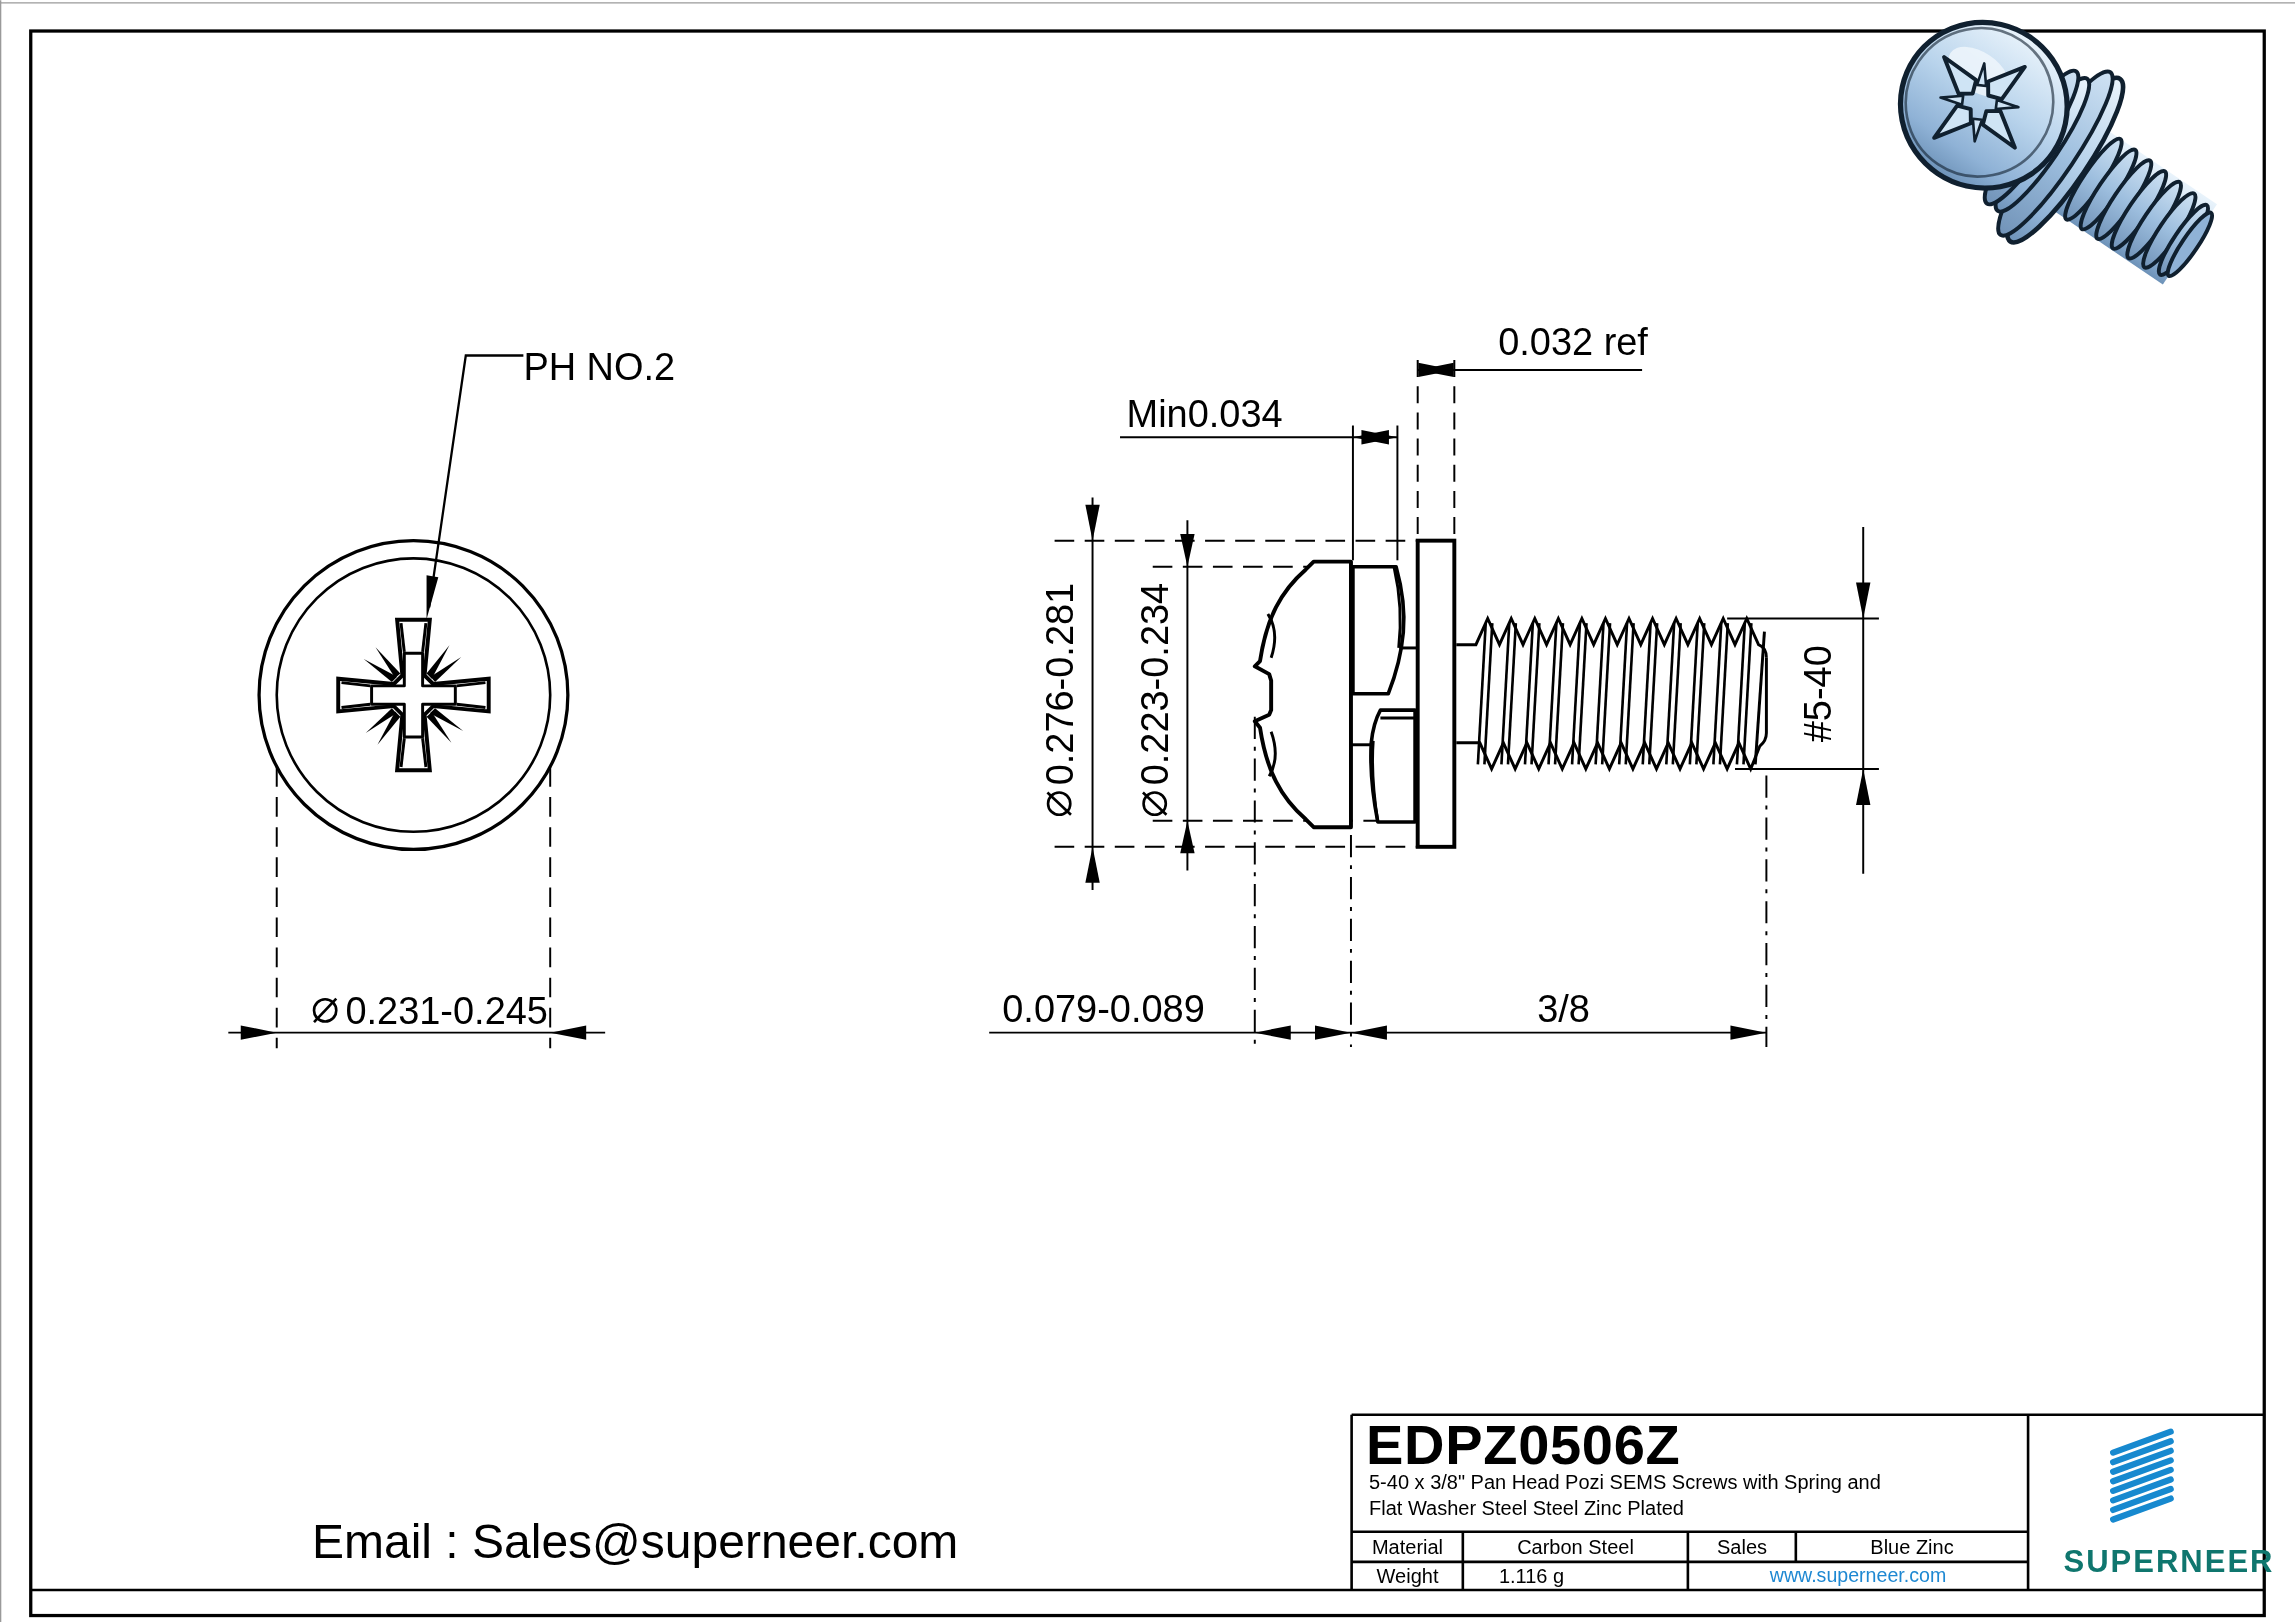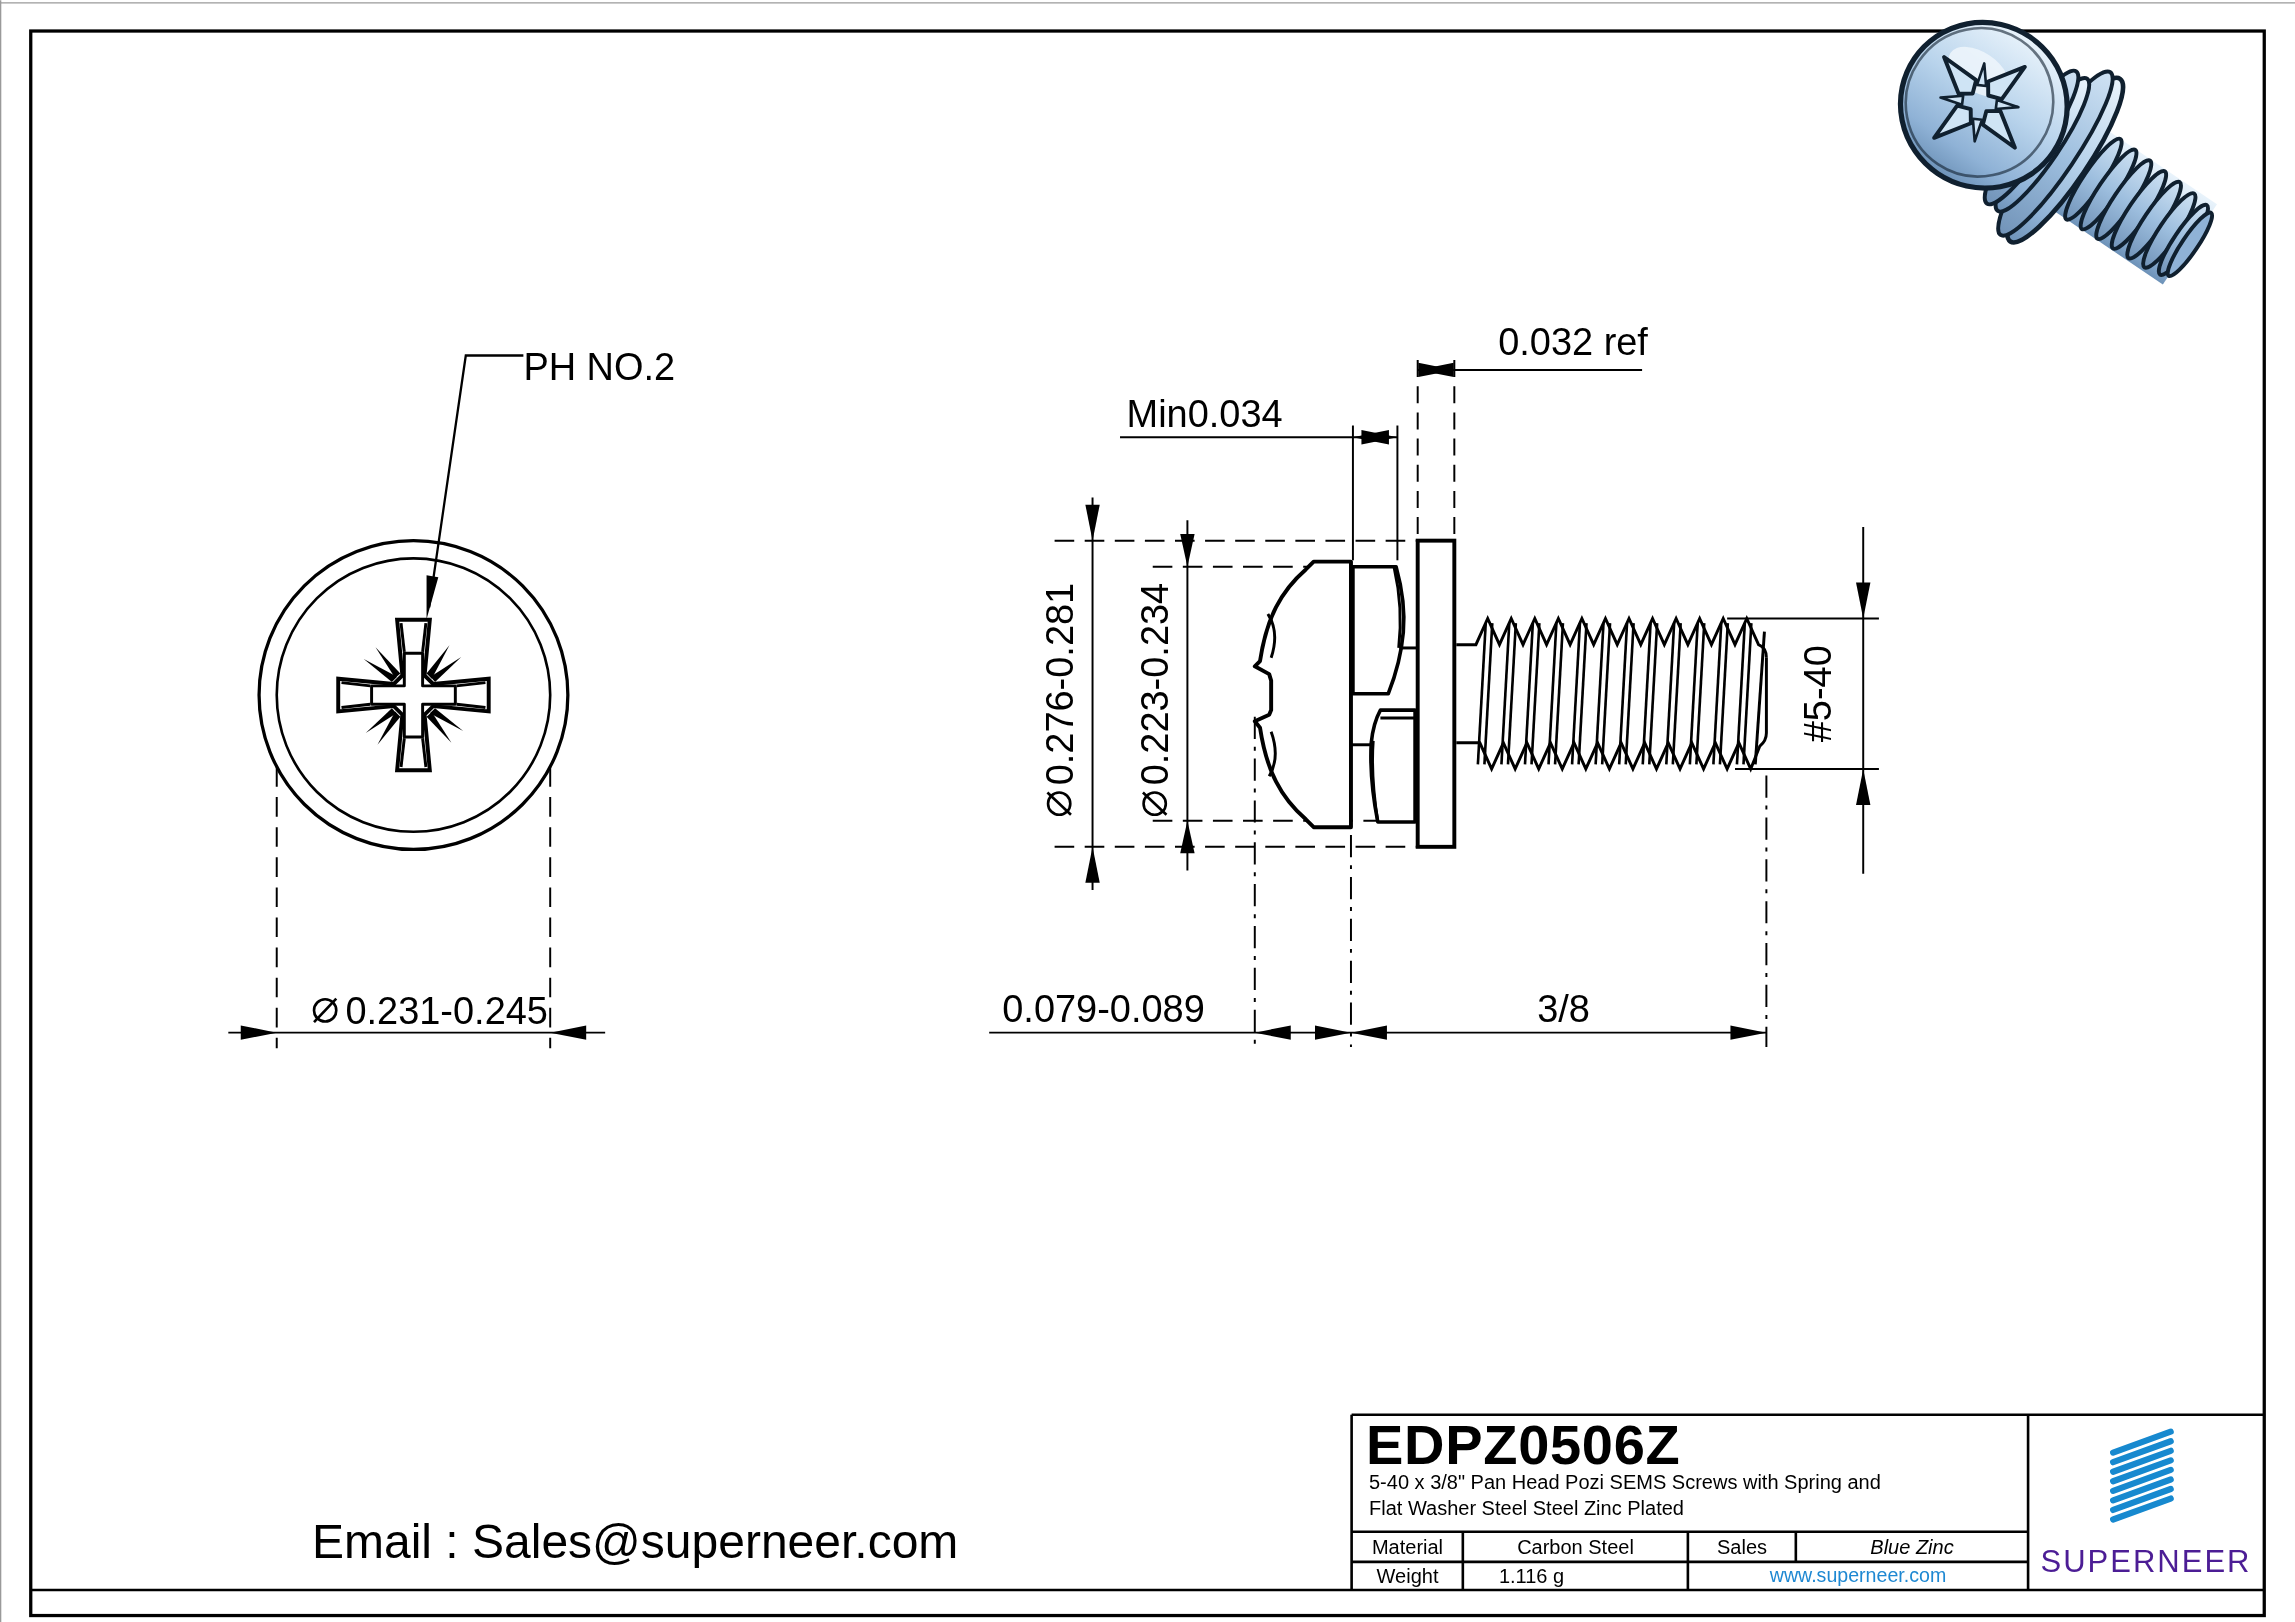--- a/index.html
+++ b/index.html
@@ -8,21 +8,21 @@
   #lineart{position:absolute;left:0;top:0;}
   .abs{position:absolute;}
   .dimfont{font-family:"Liberation Sans", sans-serif;}
   
   .tb-text{position:absolute;display:flex;align-items:center;justify-content:center;
            white-space:nowrap;line-height:1;}
   .partnum{font-size:56px;font-weight:bold;letter-spacing:0.7px;}
   .desc{font-size:20px;}
   .cell{font-size:20px;}
   .link{color:#1e88d2;font-size:19.6px;}
-  .brandword{color:#4c1d95;font-size:31px;font-weight:normal;letter-spacing:2px;}
+  .brandword{color:#0f766e;font-size:31px;font-weight:bold;letter-spacing:2px;margin-left:23px;}
   .email{font-size:48px;margin-left:12px;}
 </style>
 </head>
 <body>
 
 <div id="sheet">
 
 <svg id="lineart" width="2295" height="1623" viewBox="0 0 3508 2480">
   <defs>
     <linearGradient id="mtl" x1="0" y1="0" x2="0" y2="1">
@@ -285,21 +285,21 @@
   </g>
 </svg>
 
 <div class="tb-text partnum" style="left:1366px;top:1424px;height:41px;">EDPZ0506Z</div>
 <div class="tb-text desc" style="left:1369px;top:1471px;height:22px;">5-40 x 3/8" Pan Head Pozi SEMS Screws with Spring and</div>
 <div class="tb-text desc" style="left:1369px;top:1497px;height:22px;">Flat Washer Steel Steel Zinc Plated</div>
 
 <div class="tb-text cell" style="left:1352px;top:1532px;width:111px;height:30px;">Material</div>
 <div class="tb-text cell" style="left:1463px;top:1532px;width:225px;height:30px;">Carbon Steel</div>
 <div class="tb-text cell" style="left:1688px;top:1532px;width:108px;height:30px;">Sales</div>
-<div class="tb-text cell" style="left:1796px;top:1532px;width:232px;height:30px;font-style:italic;">Blue Zinc</div>
+<div class="tb-text cell" style="left:1796px;top:1532px;width:232px;height:30px;">Blue Zinc</div>
 
 <div class="tb-text cell" style="left:1352px;top:1562px;width:111px;height:28px;">Weight</div>
 <div class="tb-text cell" style="left:1419px;top:1562px;width:225px;height:28px;">1.116 g</div>
 <div class="tb-text link" style="left:1688px;top:1562px;width:340px;height:28px;">www.superneer.com</div>
 
 <div class="tb-text brandword" style="left:2031px;top:1544px;width:230px;height:34px;">SUPERNEER</div>
 
 <div class="abs email" style="left:300px;top:1514px;white-space:nowrap;">Email : Sales@superneer.com</div>
 
 </div>

